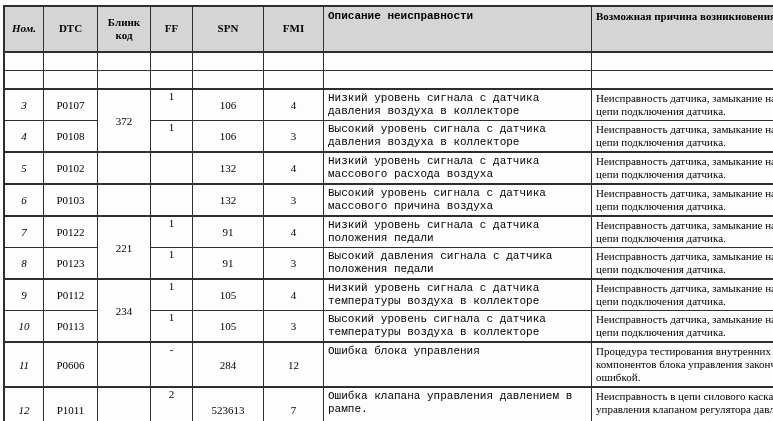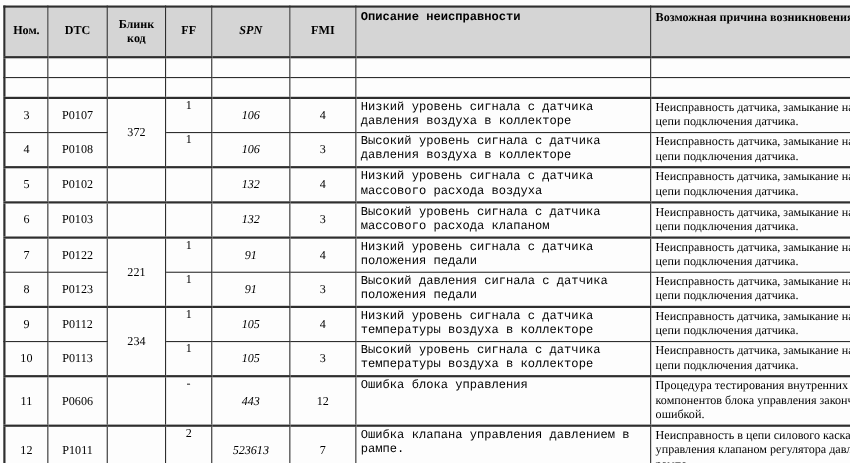--- a/index.html
+++ b/index.html
@@ -22,25 +22,25 @@
     width: 767px;
     border: 2px solid #2e2e2e;
     font-size: 11px;
   }
   .fault-table th, .fault-table td {
     border: 1px solid #2e2e2e;
     padding: 1px 3px;
     overflow: hidden;
   }
   
-  .col-num   { width: 32px; }
+  .col-num   { width: 32px; font-style: italic; }
   .col-dtc   { width: 47px; }
   .col-blink { width: 46px; }
   .col-ff    { width: 35px; }
-  .col-spn   { width: 64px; font-style: italic; }
+  .col-spn   { width: 64px; }
   .col-fmi   { width: 53px; }
   .col-description { width: 260px; font-family: Liberation Mono, monospace; }
   .col-cause { width: 230px; }
 
   
   .fault-table thead th {
     background: #d5d5d5;
     font-weight: bold;
     height: 40px;
     vertical-align: middle;
@@ -156,21 +156,21 @@
           <td class="col-description">Низкий уровень сигнала с датчика массового расхода воздуха</td>
           <td class="col-cause">Неисправность датчика, замыкание на землю в цепи подключения датчика.</td>
         </tr>
         <tr>
           <td class="col-num">6</td>
           <td class="col-dtc">P0103</td>
           <td class="col-blink"></td>
           <td class="col-ff"></td>
           <td class="col-spn">132</td>
           <td class="col-fmi">3</td>
-          <td class="col-description">Высокий уровень сигнала с датчика массового расхода клапаном</td>
+          <td class="col-description">Высокий уровень сигнала с датчика массового причина воздуха</td>
           <td class="col-cause">Неисправность датчика, замыкание на питание в цепи подключения датчика.</td>
         </tr>
         <tr>
           <td class="col-num">7</td>
           <td class="col-dtc">P0122</td>
           <td class="col-blink" rowspan="2">221</td>
           <td class="col-ff">1</td>
           <td class="col-spn">91</td>
           <td class="col-fmi">4</td>
           <td class="col-description">Низкий уровень сигнала с датчика положения педали</td>
@@ -202,21 +202,21 @@
           <td class="col-spn">105</td>
           <td class="col-fmi">3</td>
           <td class="col-description">Высокий уровень сигнала с датчика температуры воздуха в коллекторе</td>
           <td class="col-cause">Неисправность датчика, замыкание на питание в цепи подключения датчика.</td>
         </tr>
         <tr>
           <td class="col-num">11</td>
           <td class="col-dtc">P0606</td>
           <td class="col-blink"></td>
           <td class="col-ff">-</td>
-          <td class="col-spn">443</td>
+          <td class="col-spn">284</td>
           <td class="col-fmi">12</td>
           <td class="col-description">Ошибка блока управления</td>
           <td class="col-cause">Процедура тестирования внутренних компонентов блока управления закончилась с ошибкой.</td>
         </tr>
         <tr>
           <td class="col-num">12</td>
           <td class="col-dtc">P1011</td>
           <td class="col-blink"></td>
           <td class="col-ff">2</td>
           <td class="col-spn">523613</td>

